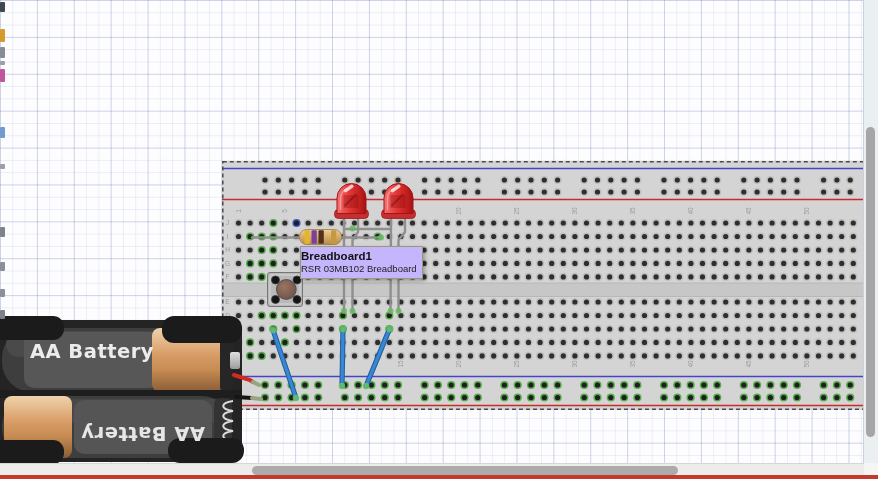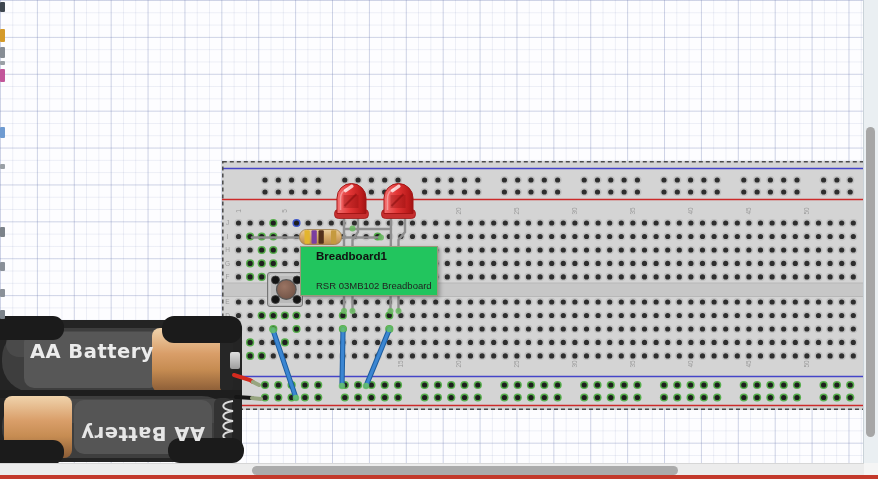--- a/index.html
+++ b/index.html
@@ -9,24 +9,24 @@
   #canvas{position:absolute;inset:0;background-color:#fdfdff;
     background-image:
       linear-gradient(rgba(120,135,185,.26) 1px, transparent 1px),
       linear-gradient(90deg, rgba(120,135,185,.26) 1px, transparent 1px),
       linear-gradient(rgba(120,135,185,.13) 1px, transparent 1px),
       linear-gradient(90deg, rgba(120,135,185,.13) 1px, transparent 1px);
     background-size:36.9px 36.9px,36.9px 36.9px,12.3px 12.3px,12.3px 12.3px;}
   #scene{position:absolute;left:0;top:0;}
   
   #tooltip{position:absolute;left:300px;top:246px;z-index:30;
-    background:#22c55e;border:1px solid #99997a;padding:2px 5px 3px 15px;
+    background:#c4b5fd;border:1px solid #99997a;padding:2px 5px 3px 0;
     box-shadow:1.5px 2px 4px rgba(0,0,0,.28);white-space:nowrap;}
   #tooltip .t1{font-size:11.5px;font-weight:bold;color:#111;line-height:14px;}
-  #tooltip .t2{font-size:9.5px;color:#222;line-height:12px;margin-top:17px;}
+  #tooltip .t2{font-size:9.5px;color:#222;line-height:12px;}
   
   #vscroll{position:absolute;right:0;top:0;width:14px;height:463px;z-index:40;
     background:#eaeff2;border-left:1px solid #c9d2d8;}
   #vthumb{position:absolute;left:2px;top:127px;width:9px;height:310px;
     background:#a6a6a6;border-radius:5px;}
   #hscroll{position:absolute;left:0;top:463px;width:864px;height:12px;z-index:40;
     background:#ececec;border-top:1px solid #d6d6d6;}
   #hthumb{position:absolute;left:252px;top:1.5px;width:426px;height:9px;
     background:#ababab;border-radius:4.5px;}
   #scorner{position:absolute;right:0;top:463px;width:14px;height:12px;

